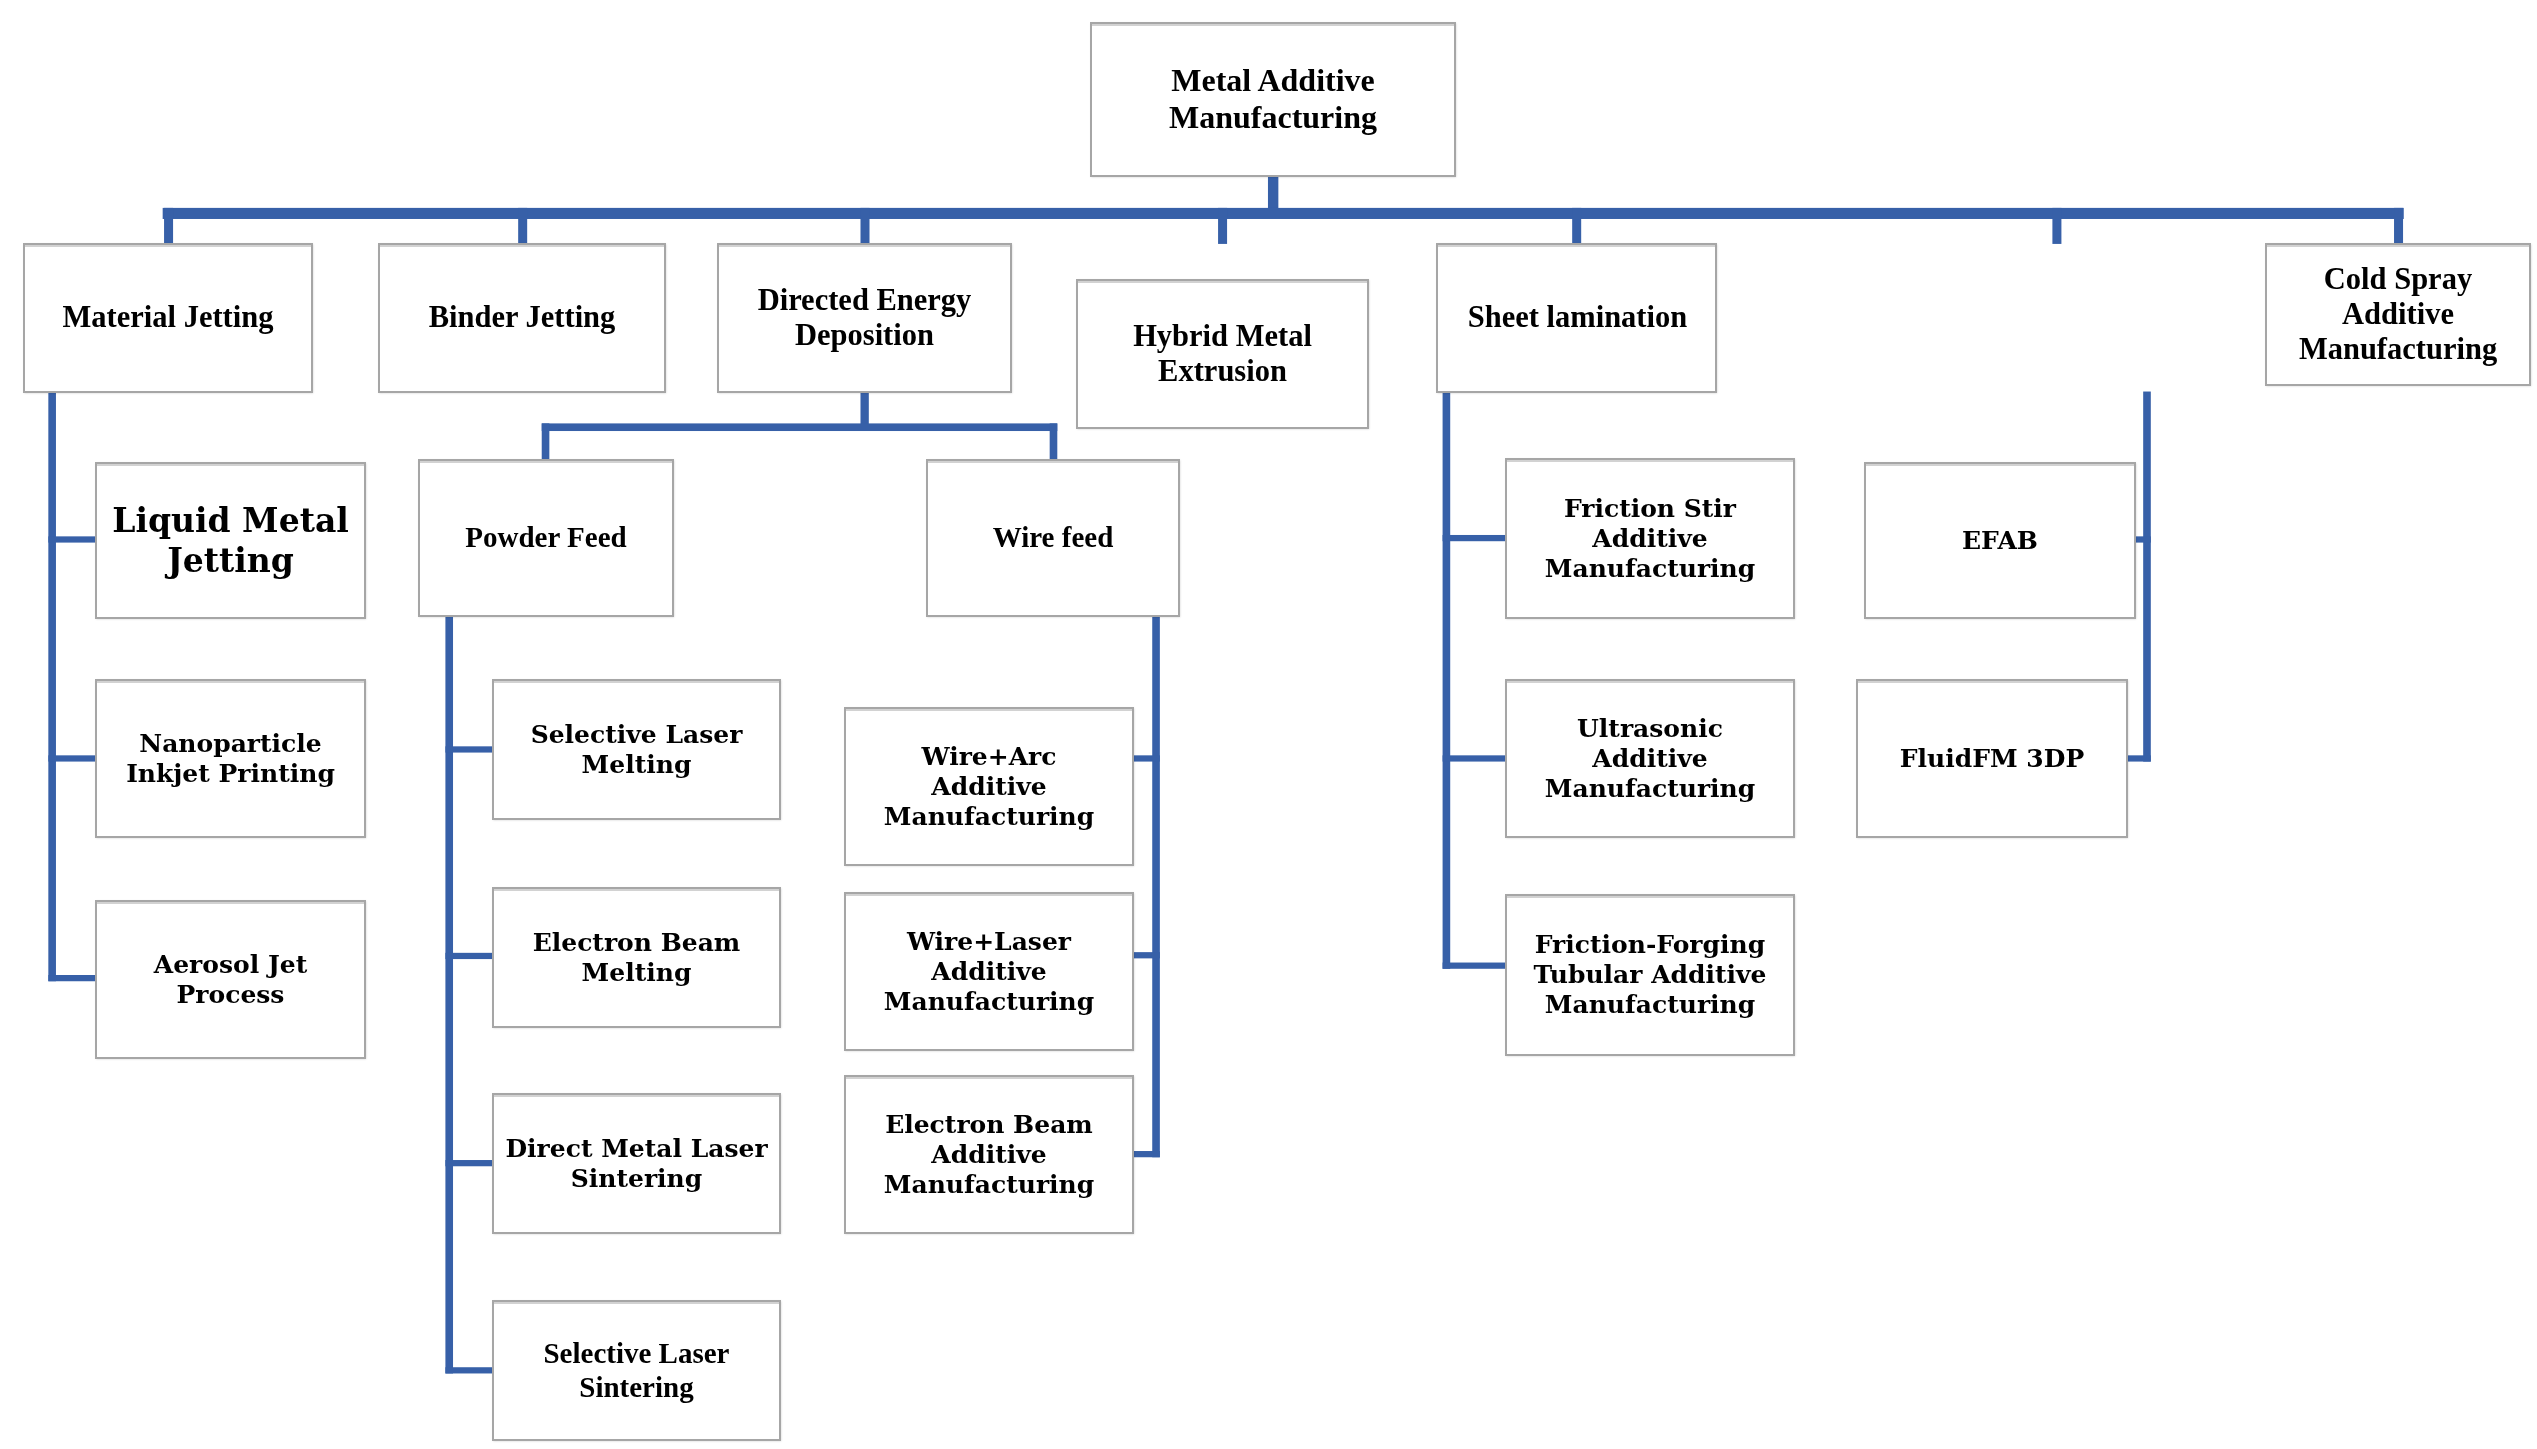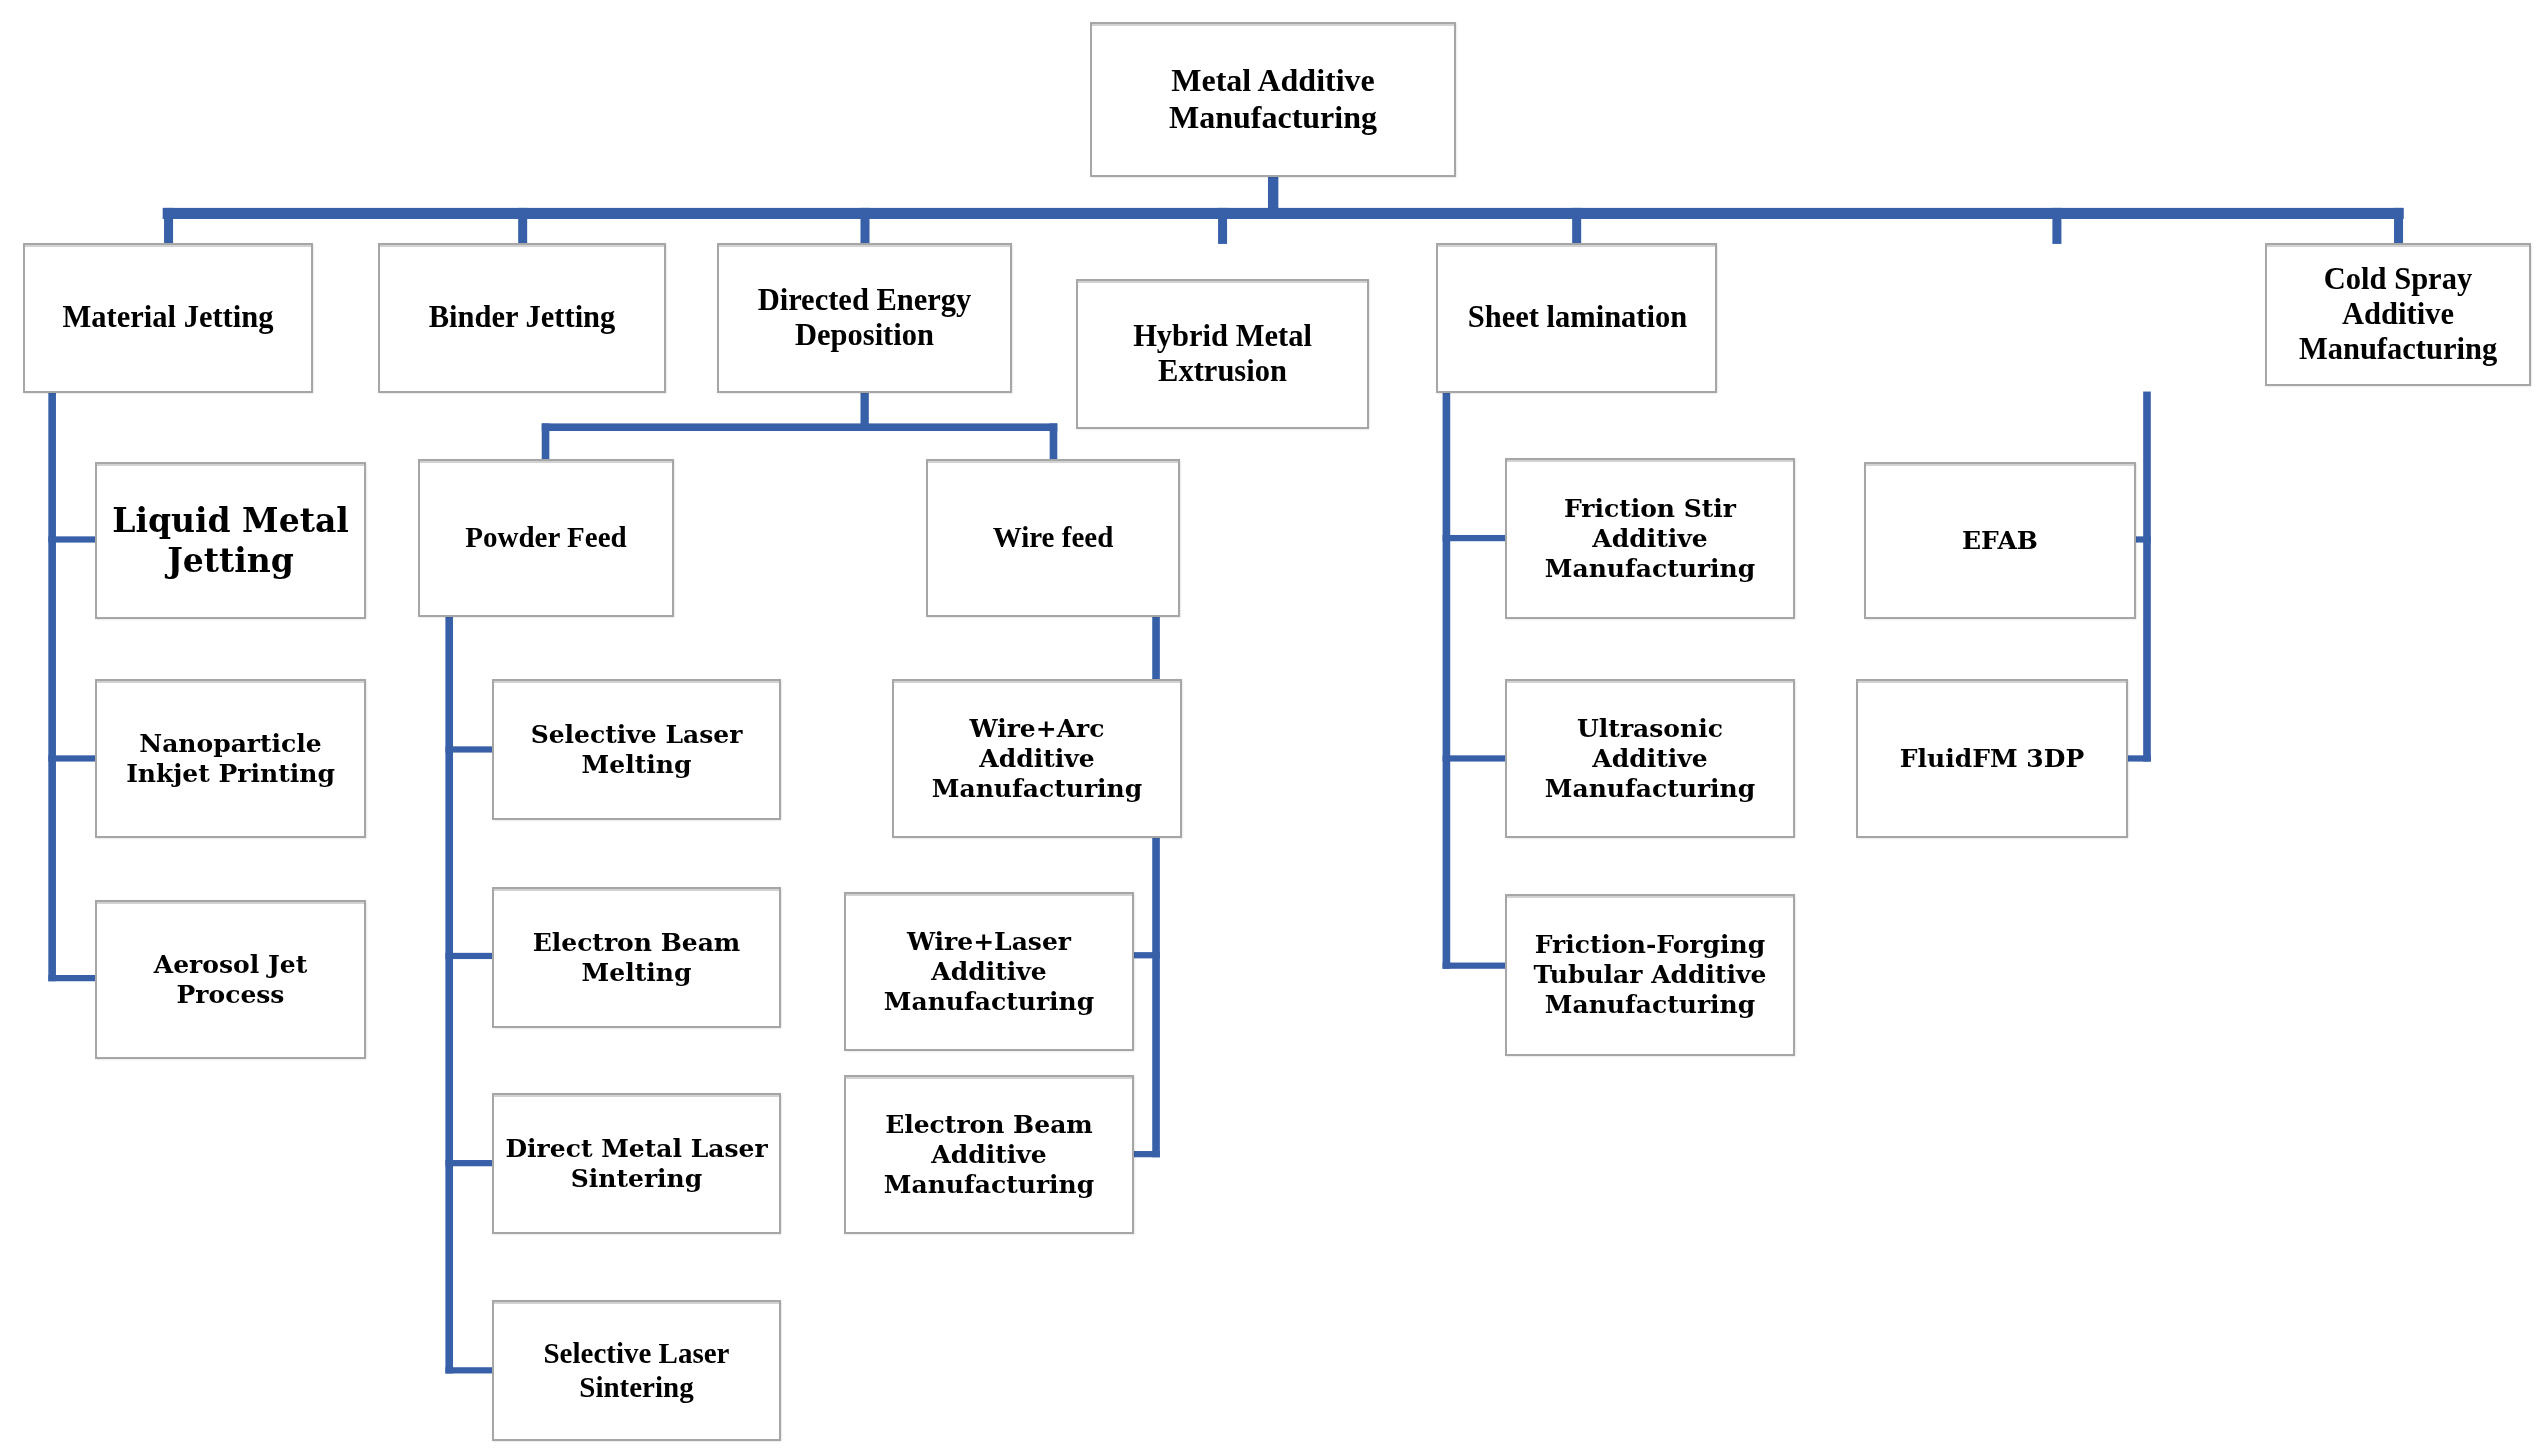--- a/index.html
+++ b/index.html
@@ -116,21 +116,21 @@
 
   <div class="box wide" style="left:492px; top:679px; width:289px; height:141px; font-size:25px;">Selective Laser
 Melting</div>
   <div class="box wide" style="left:492px; top:887px; width:289px; height:141px; font-size:25px;">Electron Beam
 Melting</div>
   <div class="box wide" style="left:492px; top:1093px; width:289px; height:141px; font-size:25px;">Direct Metal Laser
 Sintering</div>
   <div class="box narrow" style="left:492px; top:1300px; width:289px; height:141px; font-size:29px;">Selective Laser
 Sintering</div>
 
-  <div class="box wide" style="left:844px; top:679px; width:290px; height:159px; font-size:25px;margin-left:48px;">Wire+Arc
+  <div class="box wide" style="left:844px; top:707px; width:290px; height:159px; font-size:25px;">Wire+Arc
 Additive
 Manufacturing</div>
   <div class="box wide" style="left:844px; top:876px; width:290px; height:159px; font-size:25px;margin-top:16px;">Wire+Laser
 Additive
 Manufacturing</div>
   <div class="box wide" style="left:844px; top:1075px; width:290px; height:159px; font-size:25px;">Electron Beam
 Additive
 Manufacturing</div>
 
   <div class="box wide" style="left:1505px; top:458px; width:290px; height:161px; font-size:25px;">Friction Stir

